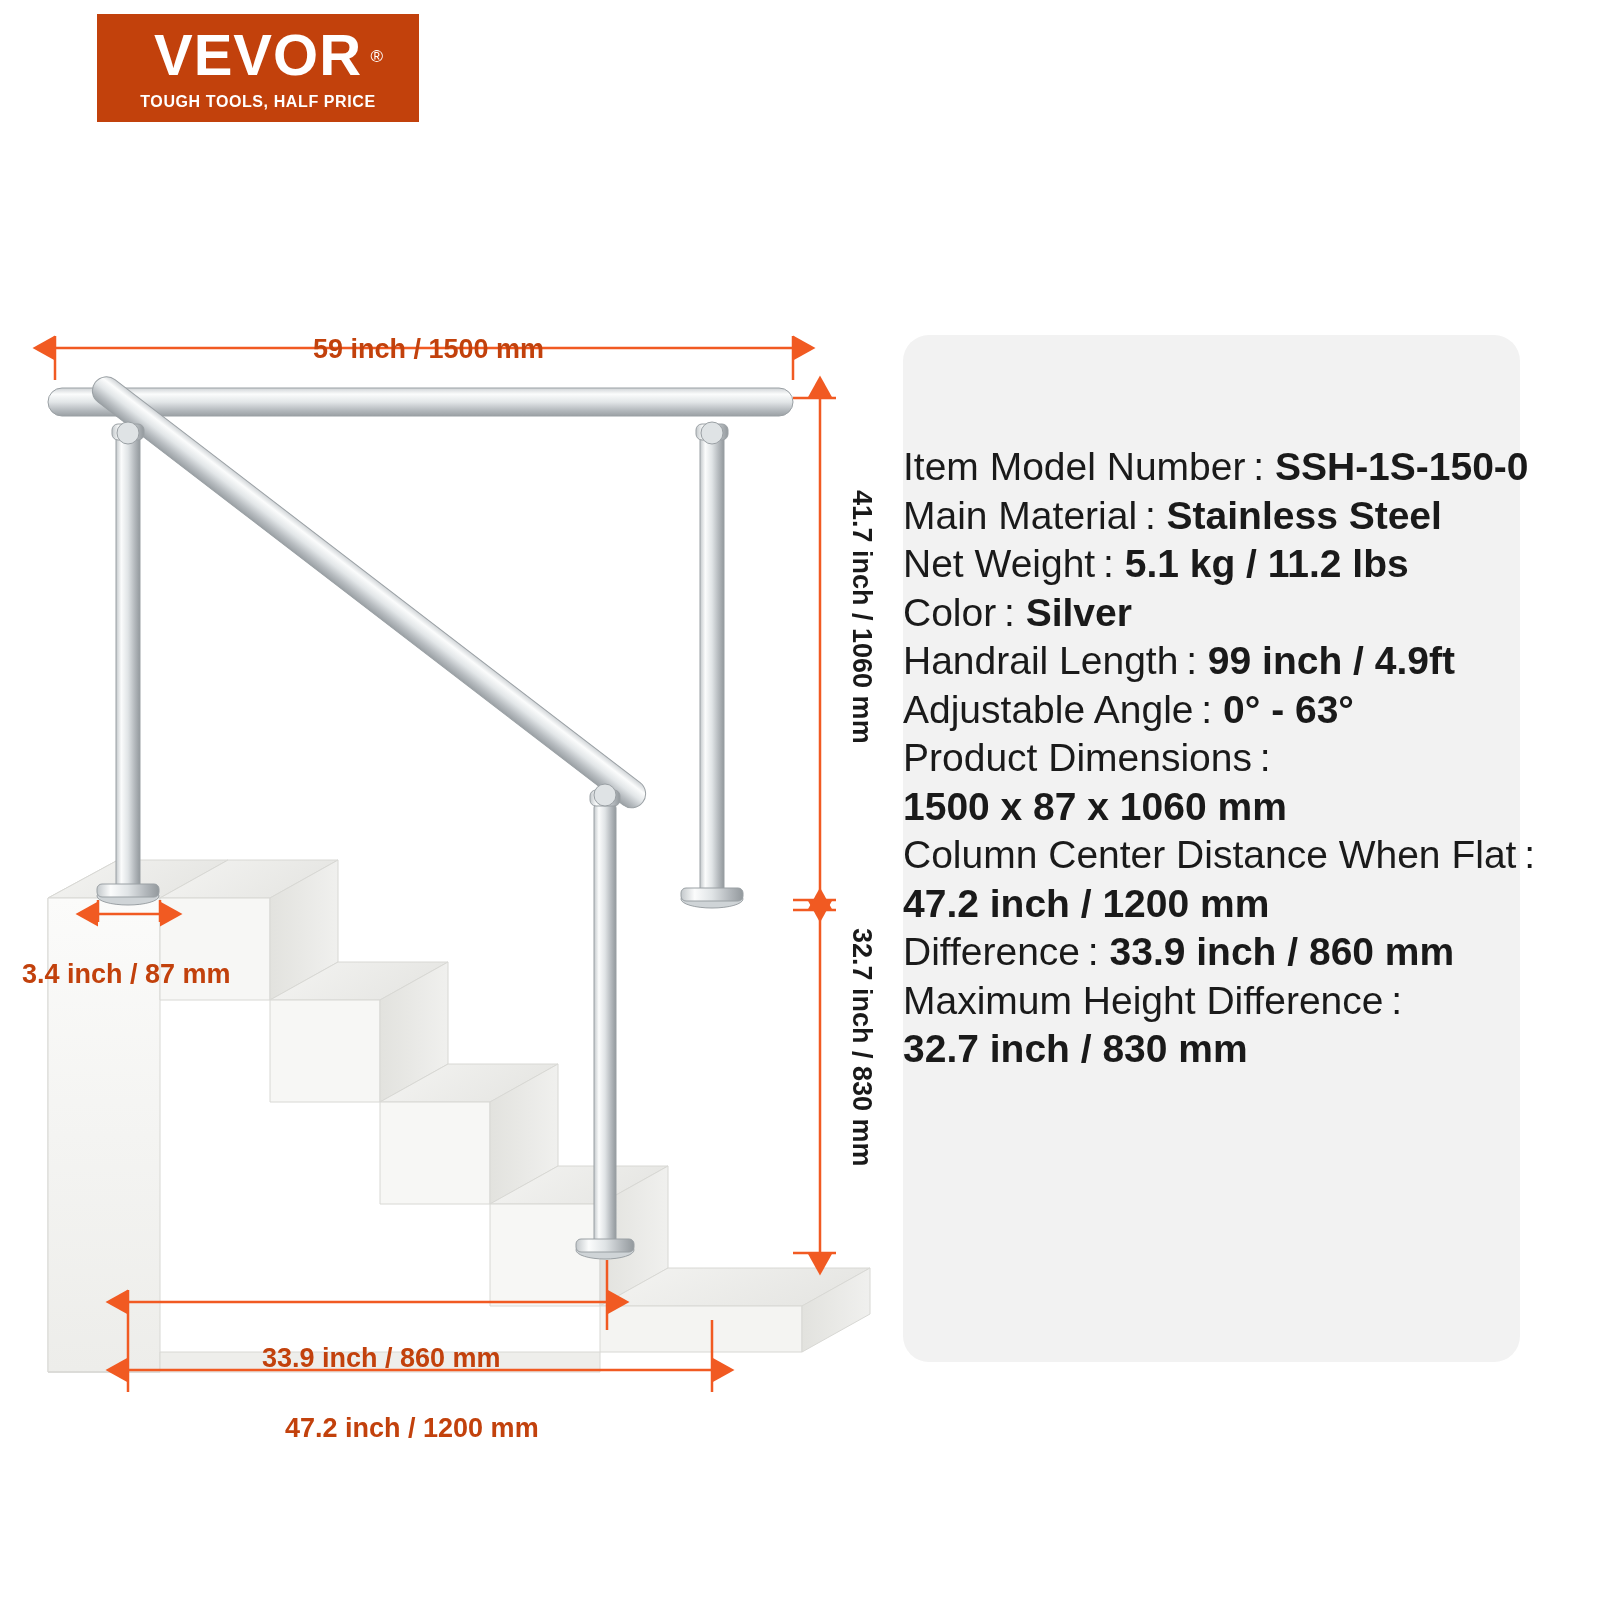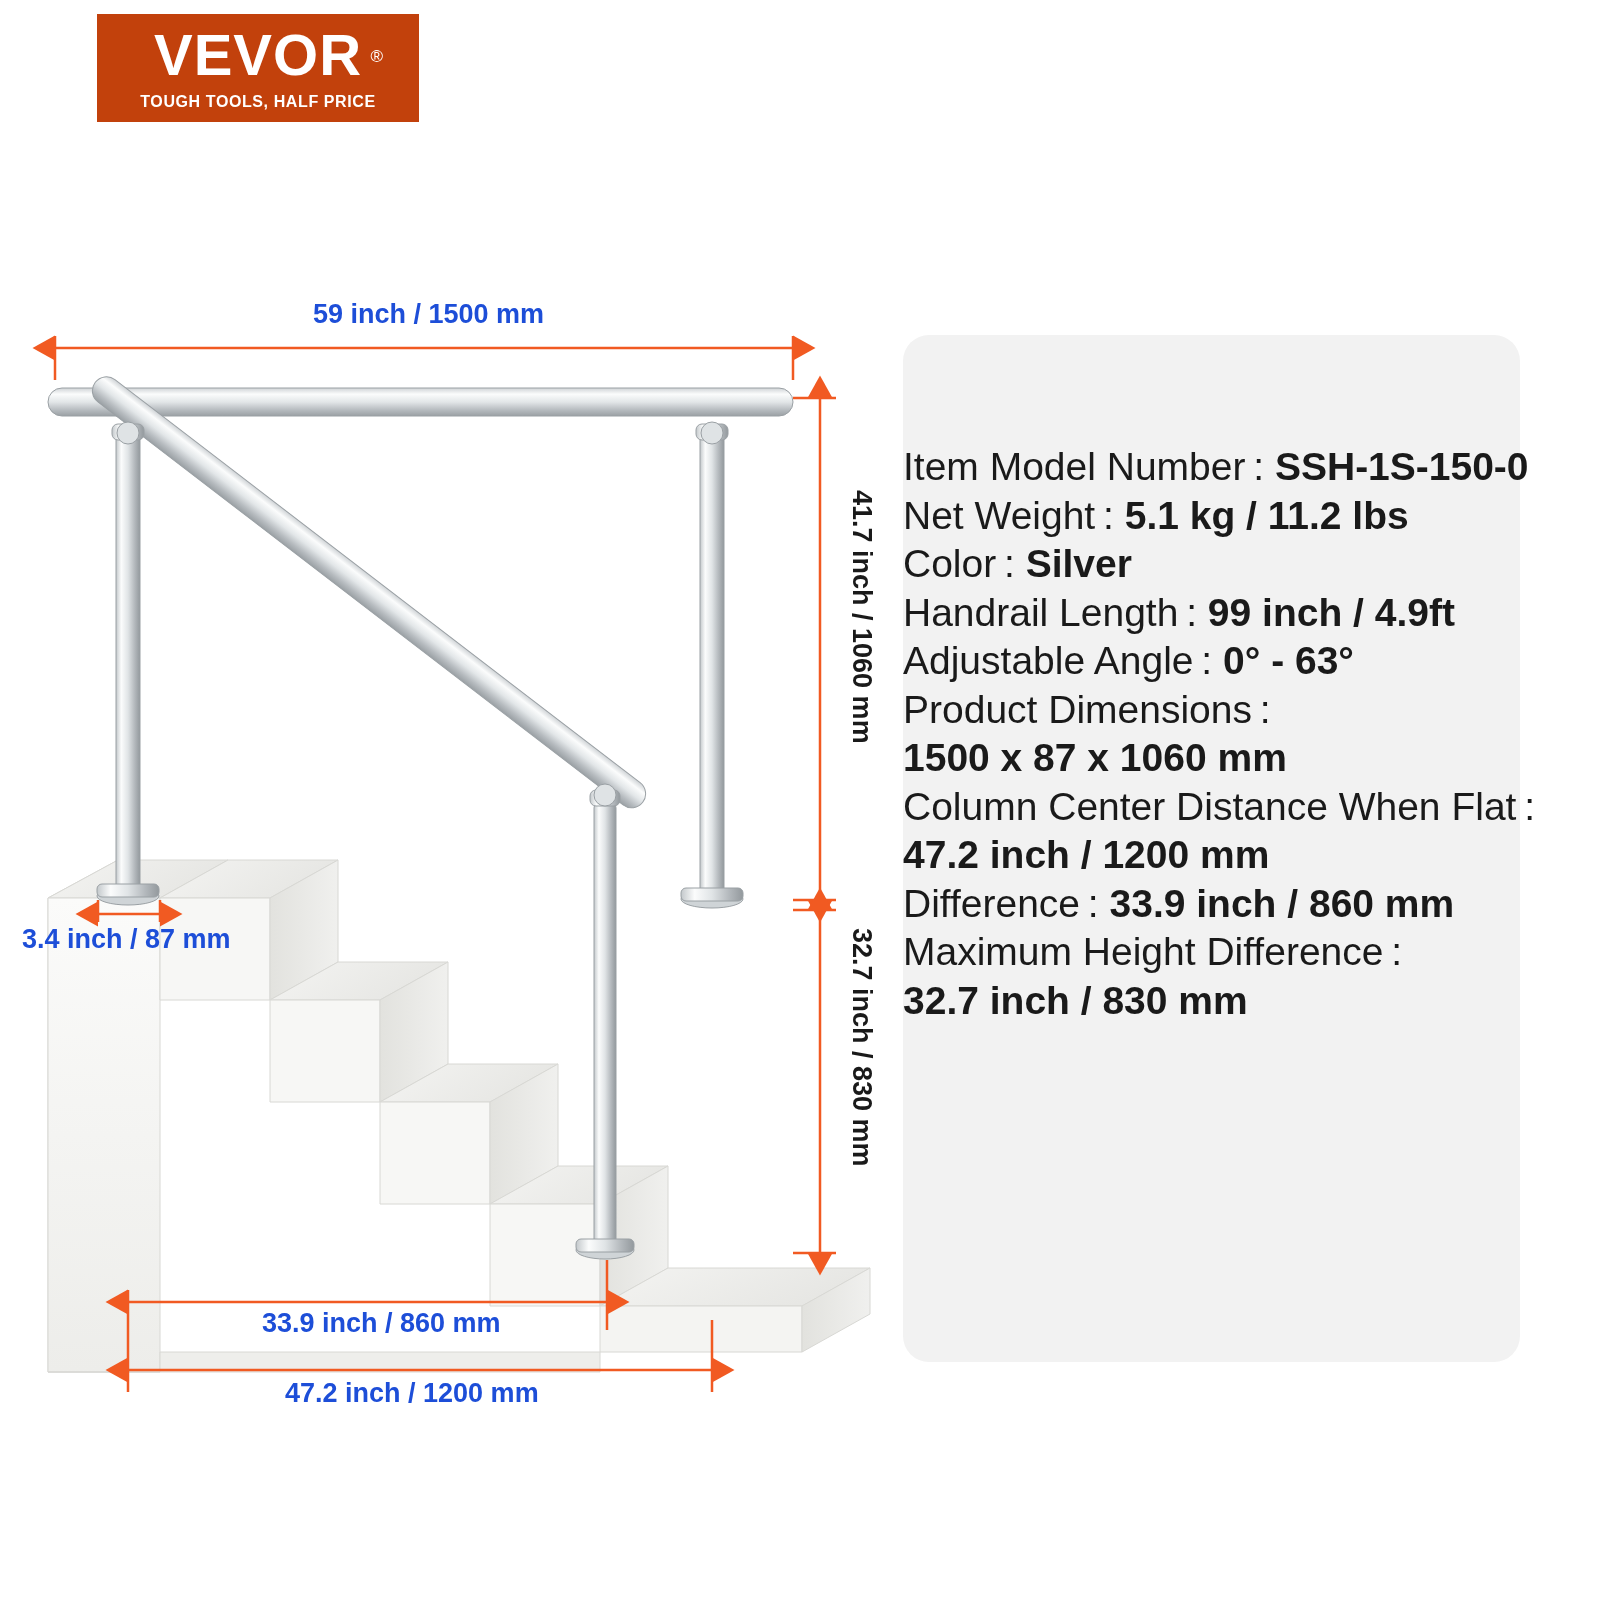--- a/index.html
+++ b/index.html
@@ -40,22 +40,23 @@
   .spec-row{
     font-size:39px;line-height:48.5px;color:#1a1a1a;
     white-space:nowrap;padding-left:5px;
   }
   .spec-label{font-weight:normal;}
   .spec-value{font-weight:bold;}
   .spec-row.value-only{font-weight:bold;}
   
   .illu{position:absolute;left:0;top:0;width:903px;height:1600px;}
   .dim-text{
-    position:absolute;font-size:27px;font-weight:bold;color:#1d4ed8;
+    position:absolute;font-size:27px;font-weight:bold;color:#c2410c;
     white-space:nowrap;
+    margin-top:35px;
   }
   .dim-vert{
     position:absolute;font-size:27px;font-weight:bold;color:#1a1a1a;
     white-space:nowrap;transform-origin:left top;
     transform:rotate(90deg);
   }
 </style>
 </head>
 <body>
 
@@ -200,20 +201,24 @@
 </div>
 
 <div class="spec-panel">
   <div class="spec-list">
 
     <div class="spec-row">
       <span class="spec-label">Item Model Number :</span>
       <span class="spec-value">SSH-1S-150-0</span>
     </div>
 
+    <div class="spec-row">
+      <span class="spec-label">Main Material :</span>
+      <span class="spec-value">Stainless Steel</span>
+    </div>
 
     <div class="spec-row">
       <span class="spec-label">Net Weight :</span>
       <span class="spec-value">5.1 kg / 11.2 lbs</span>
     </div>
 
     <div class="spec-row">
       <span class="spec-label">Color :</span>
       <span class="spec-value">Silver</span>
     </div>

